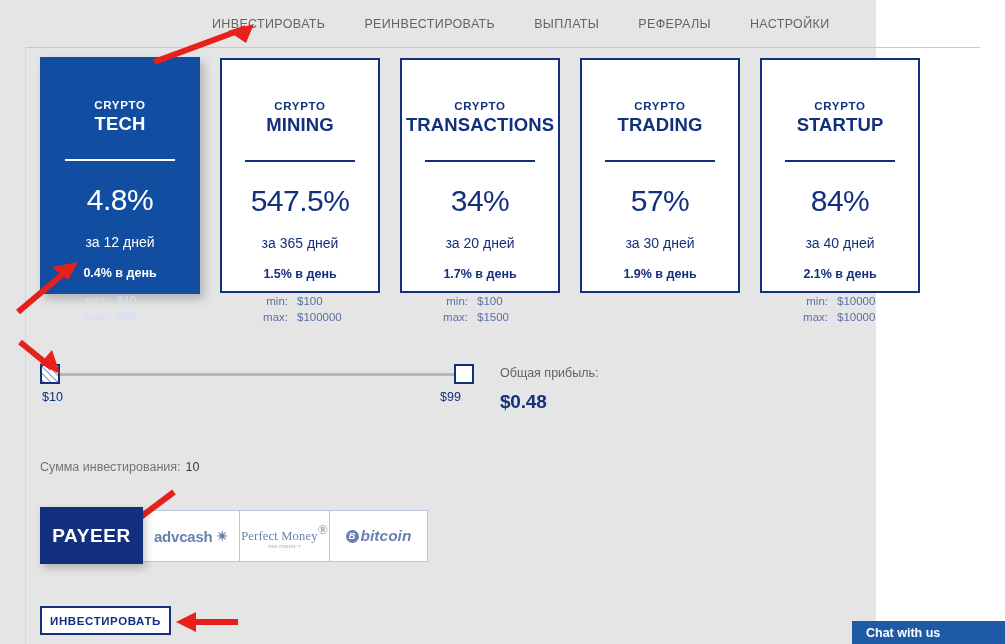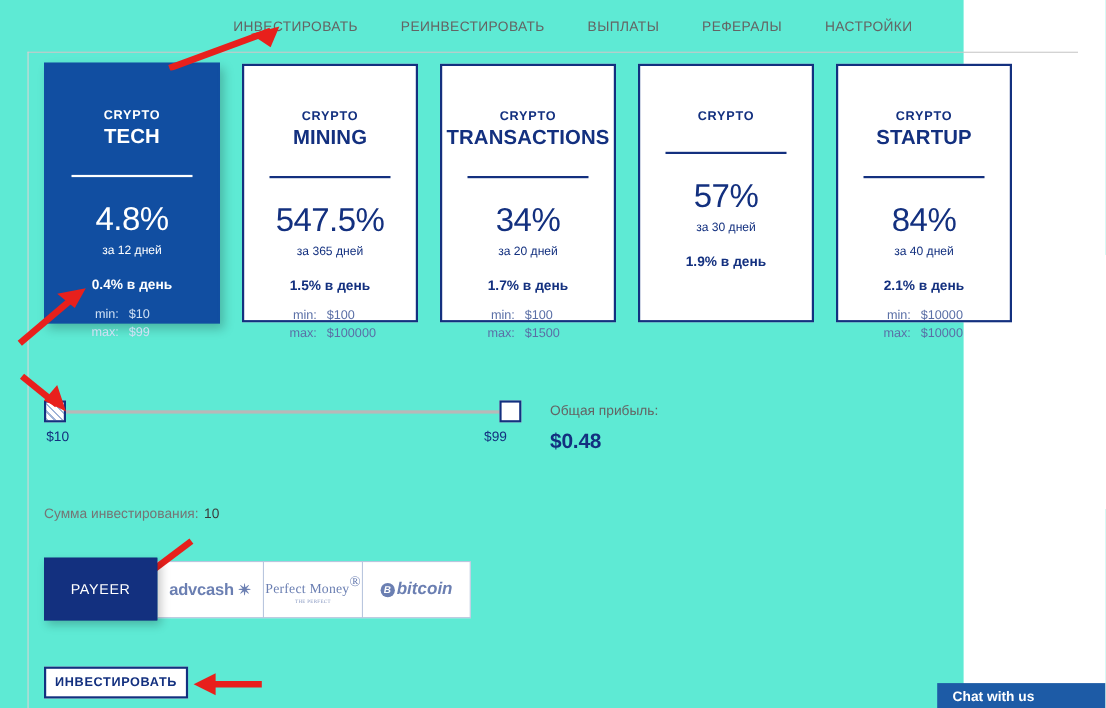--- a/index.html
+++ b/index.html
@@ -7,21 +7,21 @@
     width: 1005px;
     height: 644px;
     background: #ffffff;
     font-family: "Liberation Sans", sans-serif;
     overflow: hidden;
   }
   #root {
     position: relative;
     width: 876px;
     height: 644px;
-    background: #5eead4;
+    background: #e5e5e5;
   }
 
   
   #topnav {
     position: absolute;
     left: 0; top: 0;
     width: 1005px; height: 47px;
     display: flex;
     align-items: center;
   }
@@ -99,24 +99,24 @@
   .card .pct {
     font-size: 30px;
     color: #13307f;
     line-height: 34px;
     margin-top: 22px;
     font-weight: 400;
     letter-spacing: -0.5px;
   }
   .card.sel .pct { color: #ffffff; }
   .card .term {
-    font-size: 11px;
+    font-size: 14px;
     color: #13307f;
     line-height: 18px;
-    margin-top: 2px;
+    margin-top: 16px;
   }
   .card.sel .term { color: #ffffff; }
   .card .daily {
     font-size: 12.5px;
     font-weight: bold;
     color: #13307f;
     line-height: 16px;
     margin-top: 14px;
   }
   .card.sel .daily { color: #ffffff; }
@@ -218,21 +218,21 @@
   .pm:first-child { border-left: 1px solid #b9c6de; }
   .pm.sel {
     background: #13307f;
     border-color: #13307f;
     color: #ffffff;
     height: 57px;
     margin-top: -3px;
     box-shadow: 3px 4px 8px rgba(0,0,0,0.22);
     z-index: 2;
   }
-  #pm-payeer { width: 103px; font-size: 13px; font-weight: normal; letter-spacing: 0.6px; }
+  #pm-payeer { width: 103px; font-size: 19px; font-weight: bold; letter-spacing: 0.6px; }
   #pm-perfect { width: 90px; }
   #pm-advcash { width: 97px; font-size: 15px; font-weight: bold; letter-spacing: -0.2px; }
   #pm-bitcoin { width: 98px; font-size: 15.5px; font-weight: bold; font-style: italic; }
   .pmLogoPerfect {
     text-align: center;
     line-height: 1;
     font-family: "Liberation Serif", serif;
   }
   .pmLogoPerfect .pmA { font-size: 12.5px; letter-spacing: 0.2px; }
   .pmLogoPerfect .pmB { font-size: 4.5px; letter-spacing: 0.3px; display: block; margin-top: 2px; opacity: .85; }
@@ -341,20 +341,21 @@
       <div class="term">за 20 дней</div>
       <div class="daily">1.7% в день</div>
       <div class="limits">
         <span class="lrow"><span class="lk">min:</span><span class="lv">$100</span></span>
         <span class="lrow"><span class="lk">max:</span><span class="lv">$1500</span></span>
       </div>
     </div>
 
     <div class="card" style="left:540px;">
       <div class="ttl-small">CRYPTO</div>
+      <div class="ttl-big">TRADING</div>
       <div class="rule"></div>
       <div class="pct">57%</div>
       <div class="term">за 30 дней</div>
       <div class="daily">1.9% в день</div>
     </div>
 
     <div class="card" style="left:720px;">
       <div class="ttl-small">CRYPTO</div>
       <div class="ttl-big">STARTUP</div>
       <div class="rule"></div>

